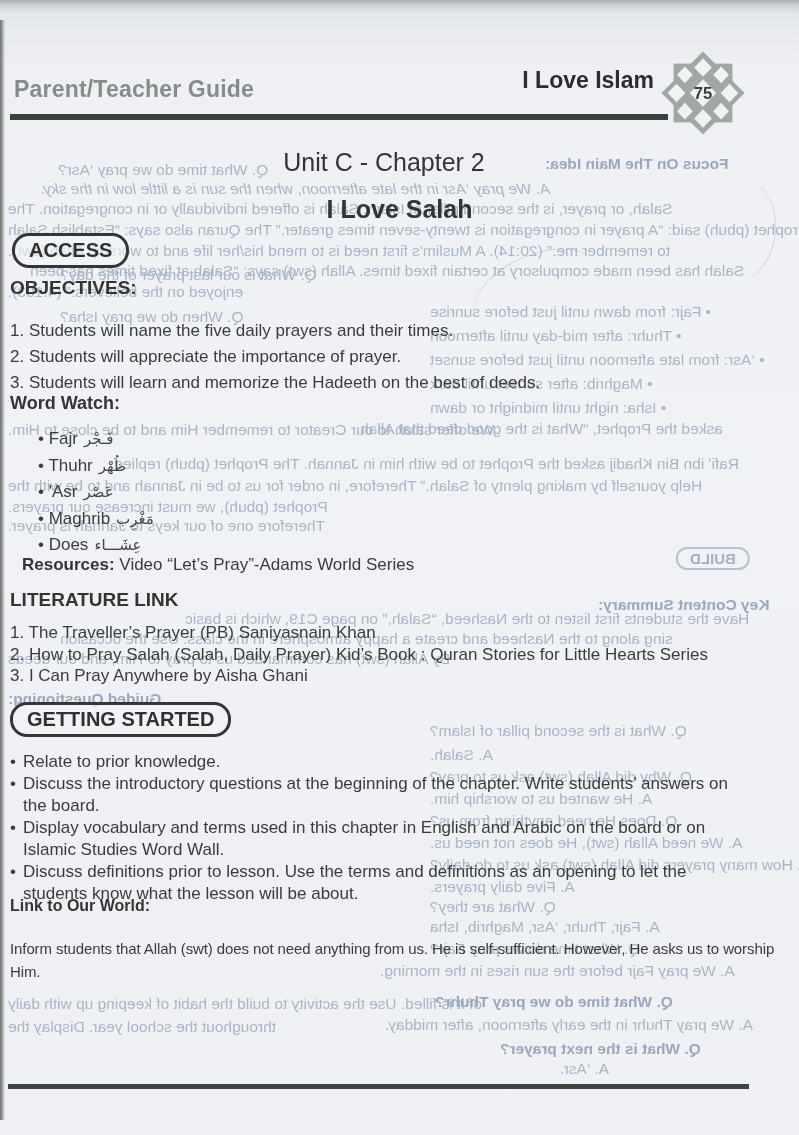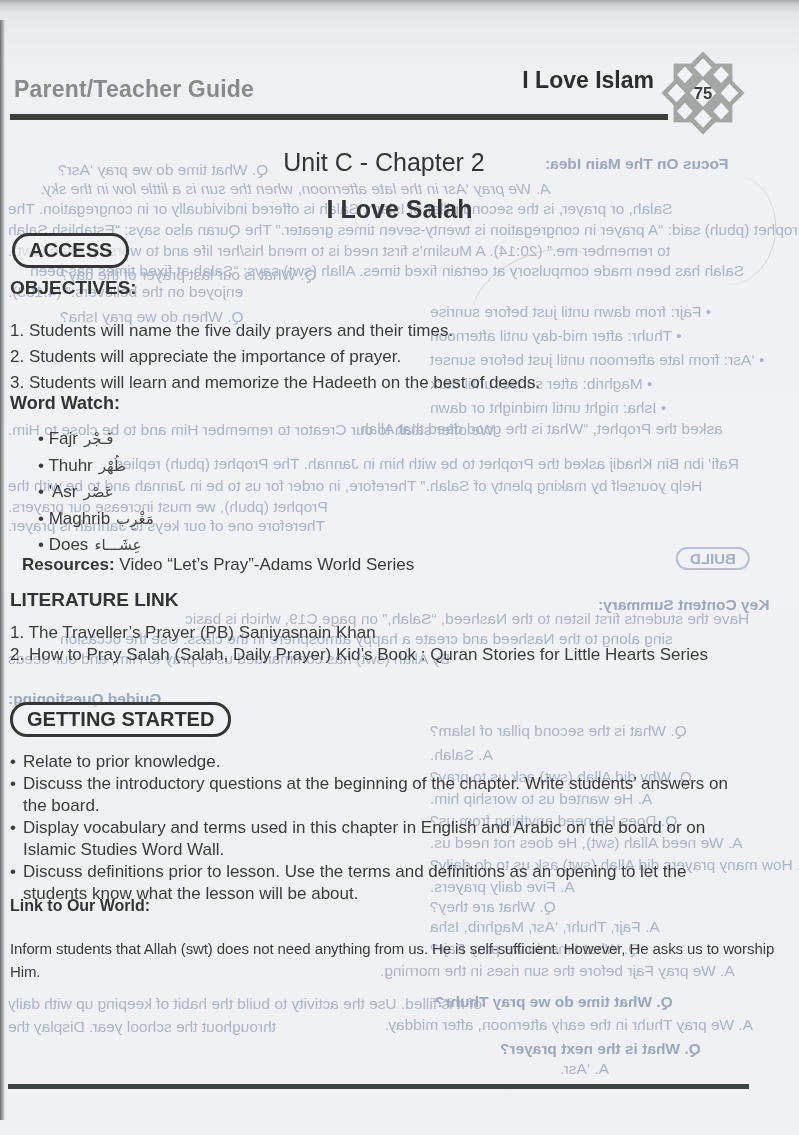--- a/index.html
+++ b/index.html
@@ -153,20 +153,21 @@
 
     <div class="abs resources">
       <b>Resources:</b>
       <span>Video “Let’s Pray”-Adams World Series</span>
     </div>
 
     <div class="abs h1 lit-h">LITERATURE LINK</div>
     <div class="abs list lit-list">
       <div>1. The Traveller’s Prayer (PB) Saniyasnain Khan</div>
       <div>2. How to Pray Salah (Salah, Daily Prayer) Kid’s Book : Quran Stories for Little Hearts Series</div>
+      <div>3. I Can Pray Anywhere by Aisha Ghani</div>
     </div>
 
     <div class="abs badge b-start">GETTING STARTED</div>
     <div class="abs gs-list">
       <div class="bullet-item">
           <span class="bm">•</span>
           <span>Relate to prior knowledge.</span>
         </div>
       <div class="bullet-item">
           <span class="bm">•</span>

